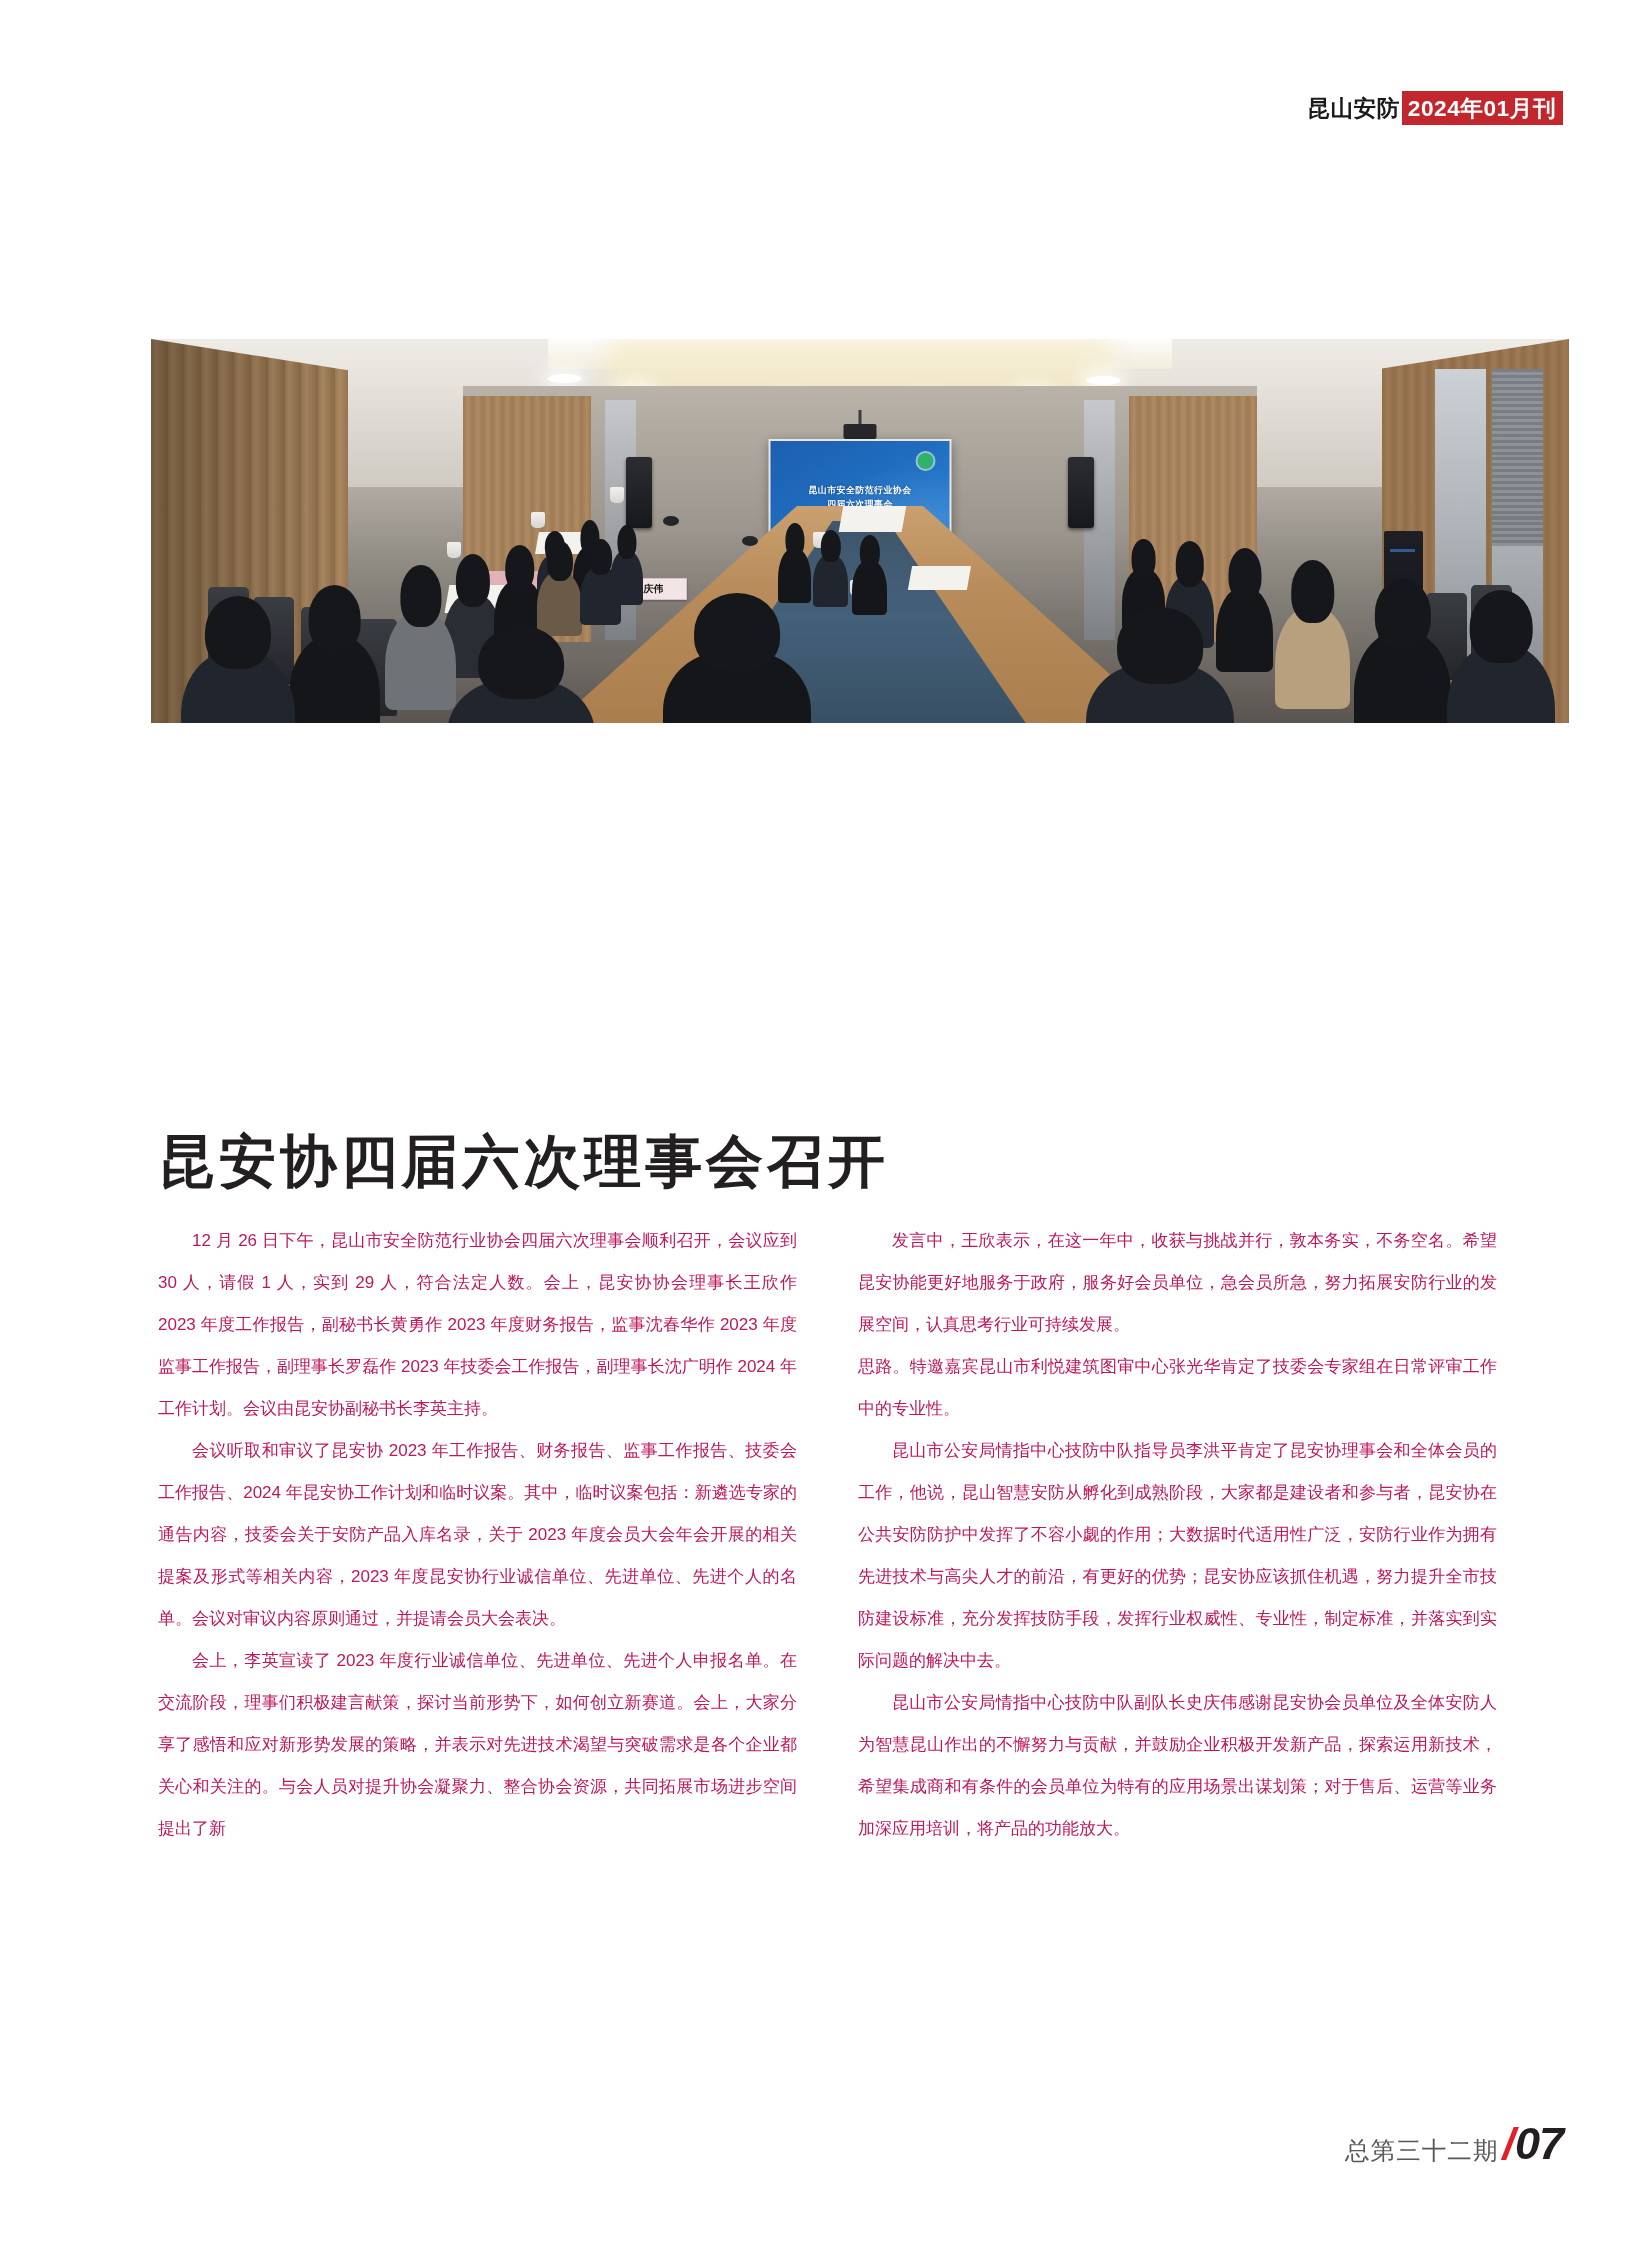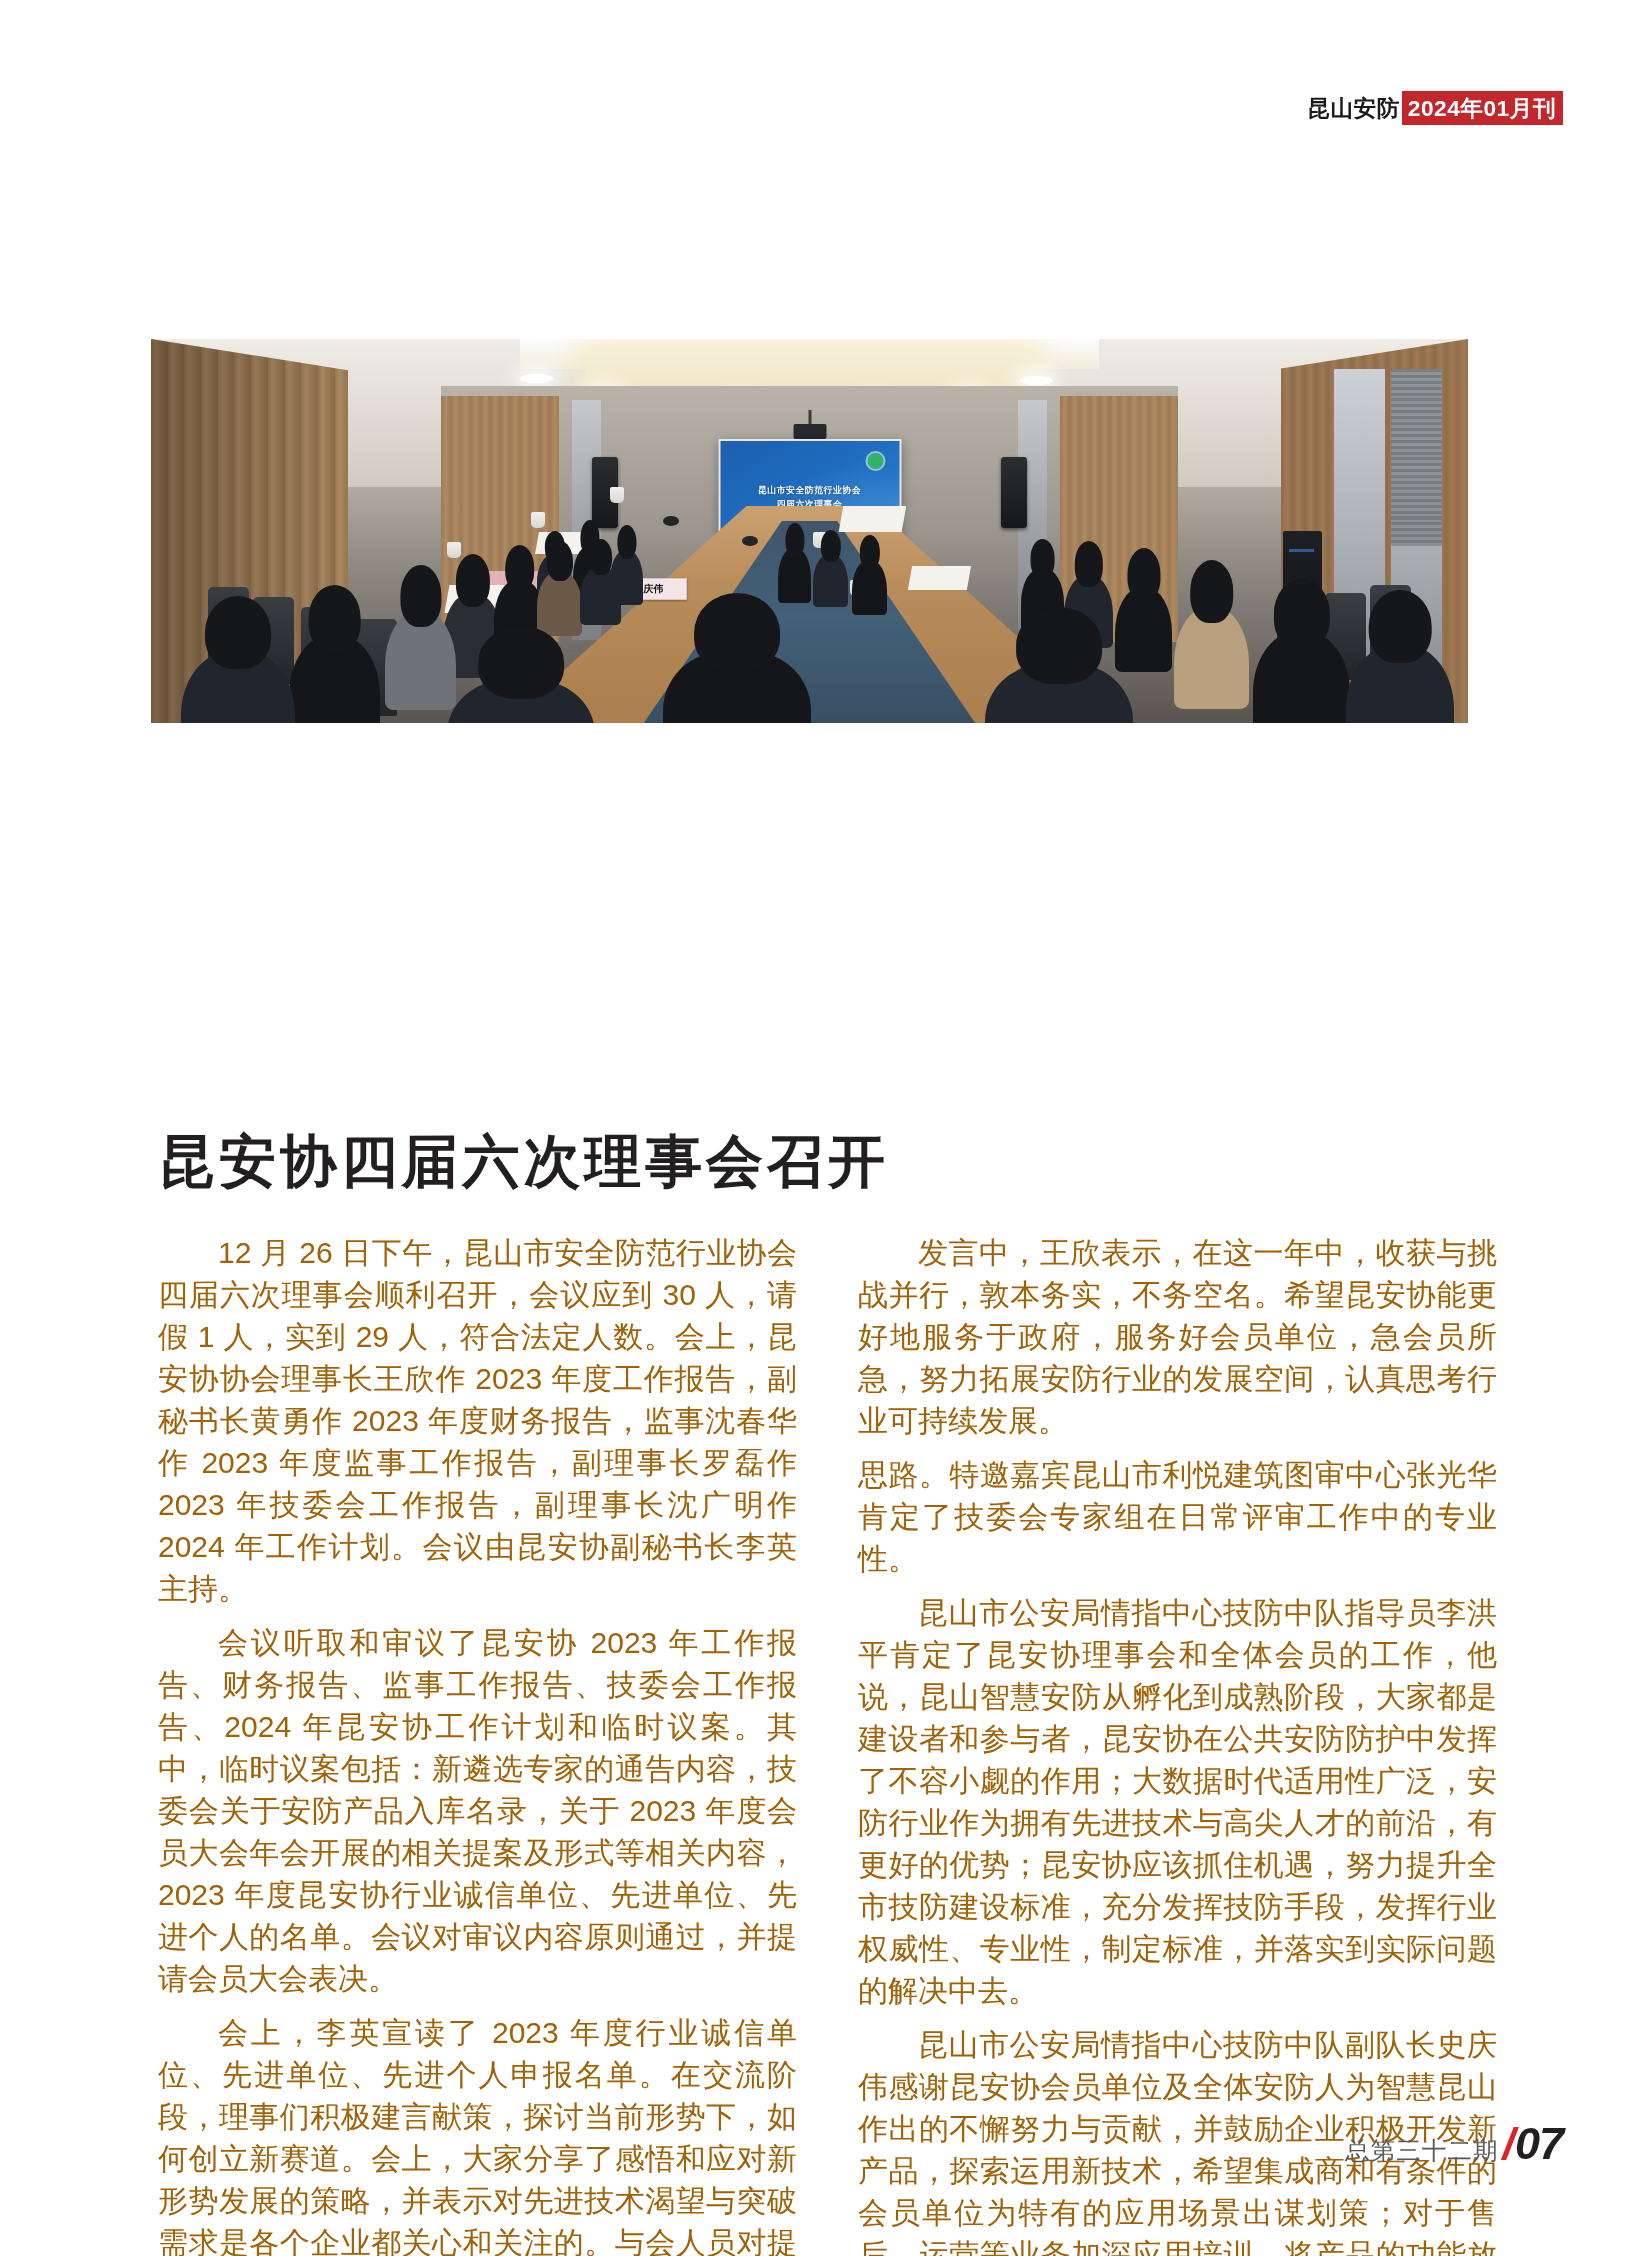--- a/index.html
+++ b/index.html
@@ -45,21 +45,21 @@
     letter-spacing: 0.5px;
     display: flex;
     align-items: center;
   }
 
   
   .photo-wrap {
     position: absolute;
     left: 151px;
     top: 339px;
-    width: 1317px;
+    width: 1418px;
     height: 384px;
     background: #fef9c3;
     overflow: hidden;
   }
   .photo {
     position: absolute;
     inset: 0;
     overflow: hidden;
   }
   
@@ -356,24 +356,24 @@
     left: 158px;
     top: 1220px;
     width: 1340px;
     display: flex;
     gap: 61px;
   }
   .column {
     width: 639px;
   }
   .column p {
-    margin: 12px 0 0 0;
-    font-size: 30px;
+    margin: 0 0 0 0;
+    font-size: 17px;
     line-height: 42px;
-    color: #a16207;
+    color: #be185d;
     text-align: justify;
     text-justify: inter-ideograph;
     text-indent: 2em;
     font-family: "Liberation Sans", "DejaVu Sans", sans-serif;
   }
 
   
   .footer {
     position: absolute;
     right: 89px;

